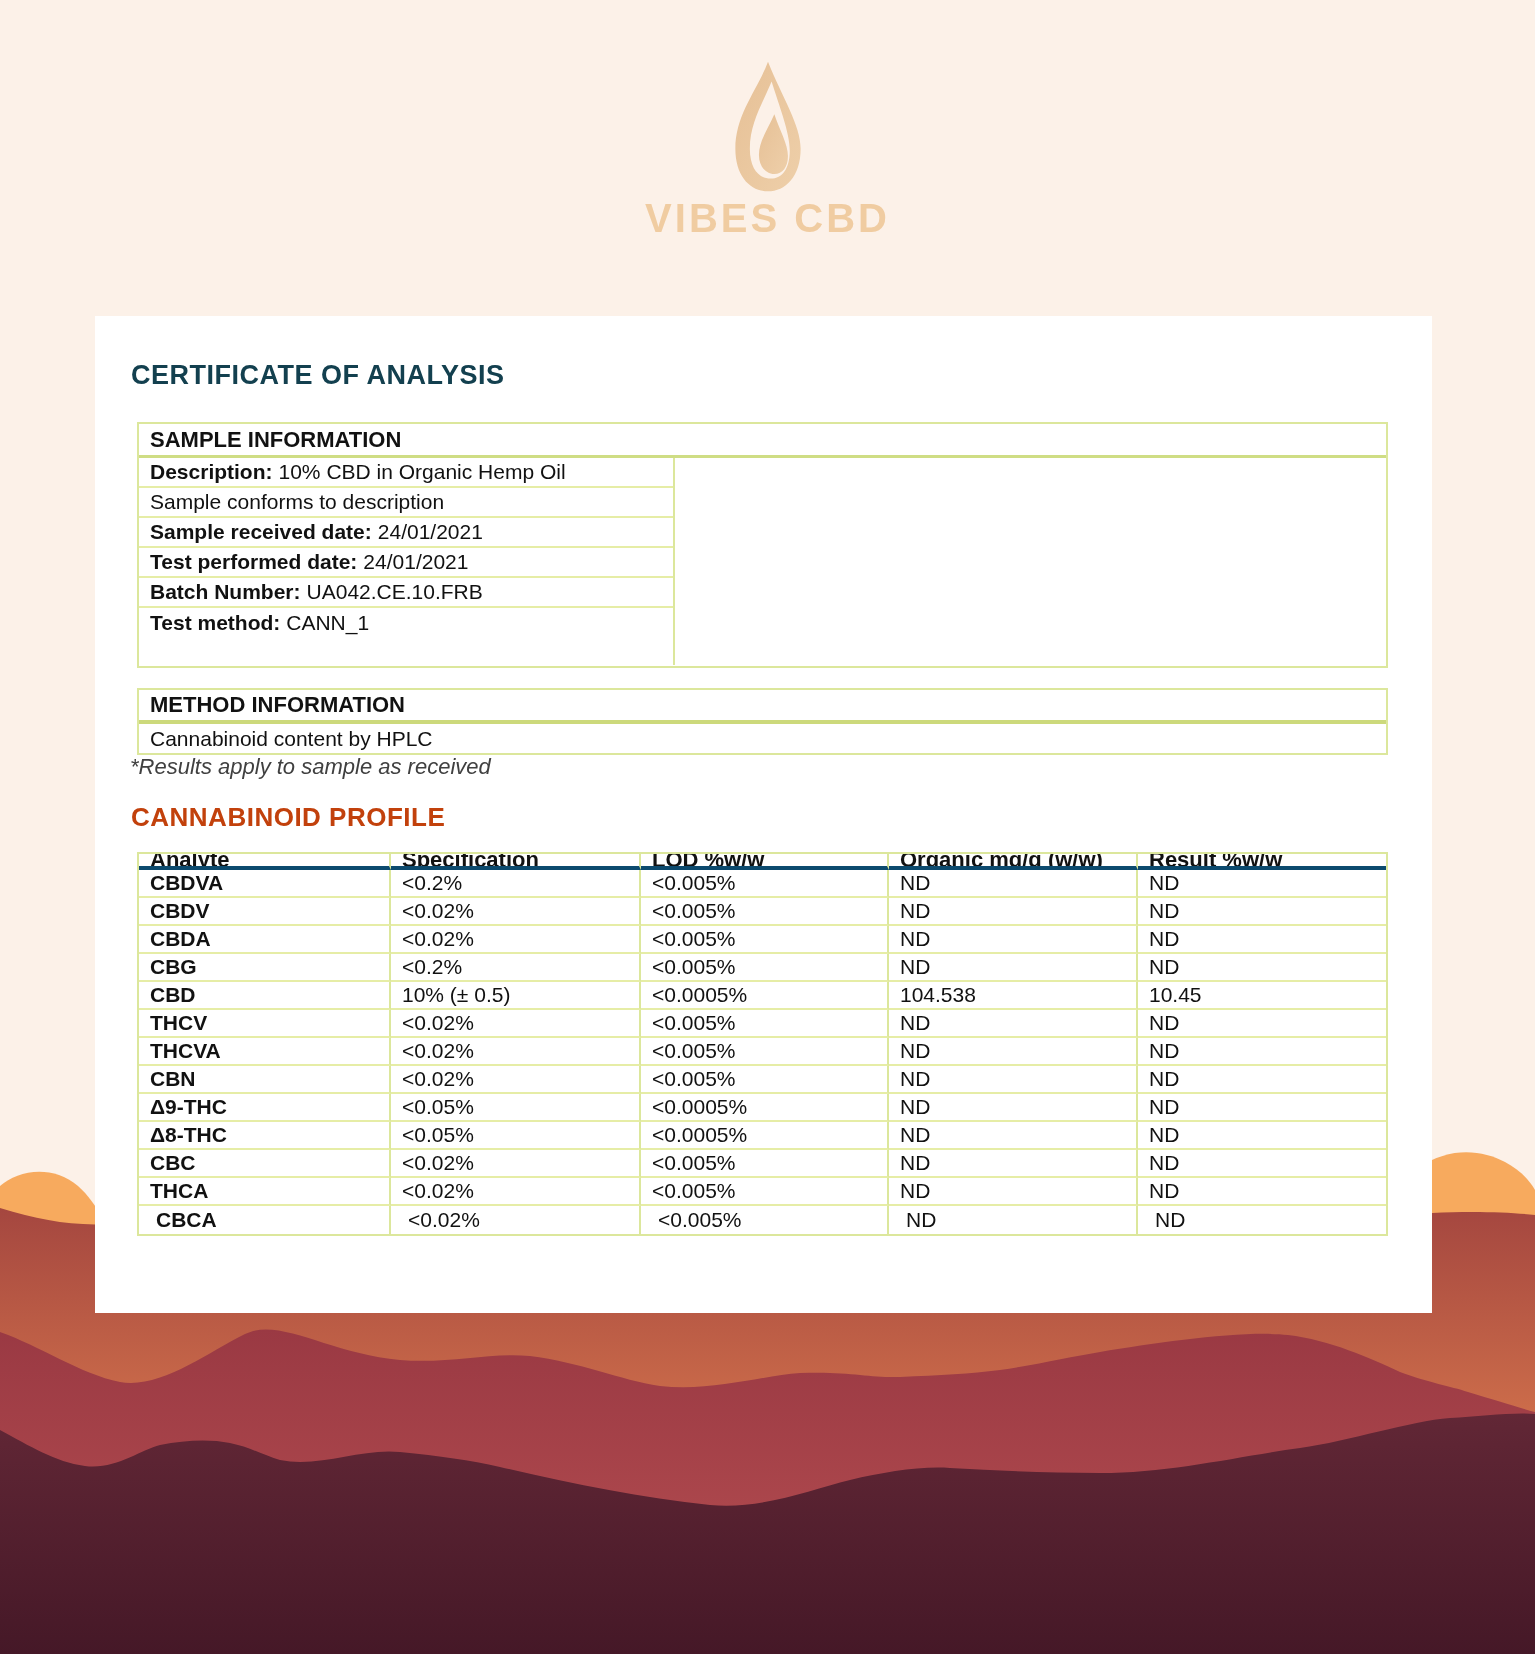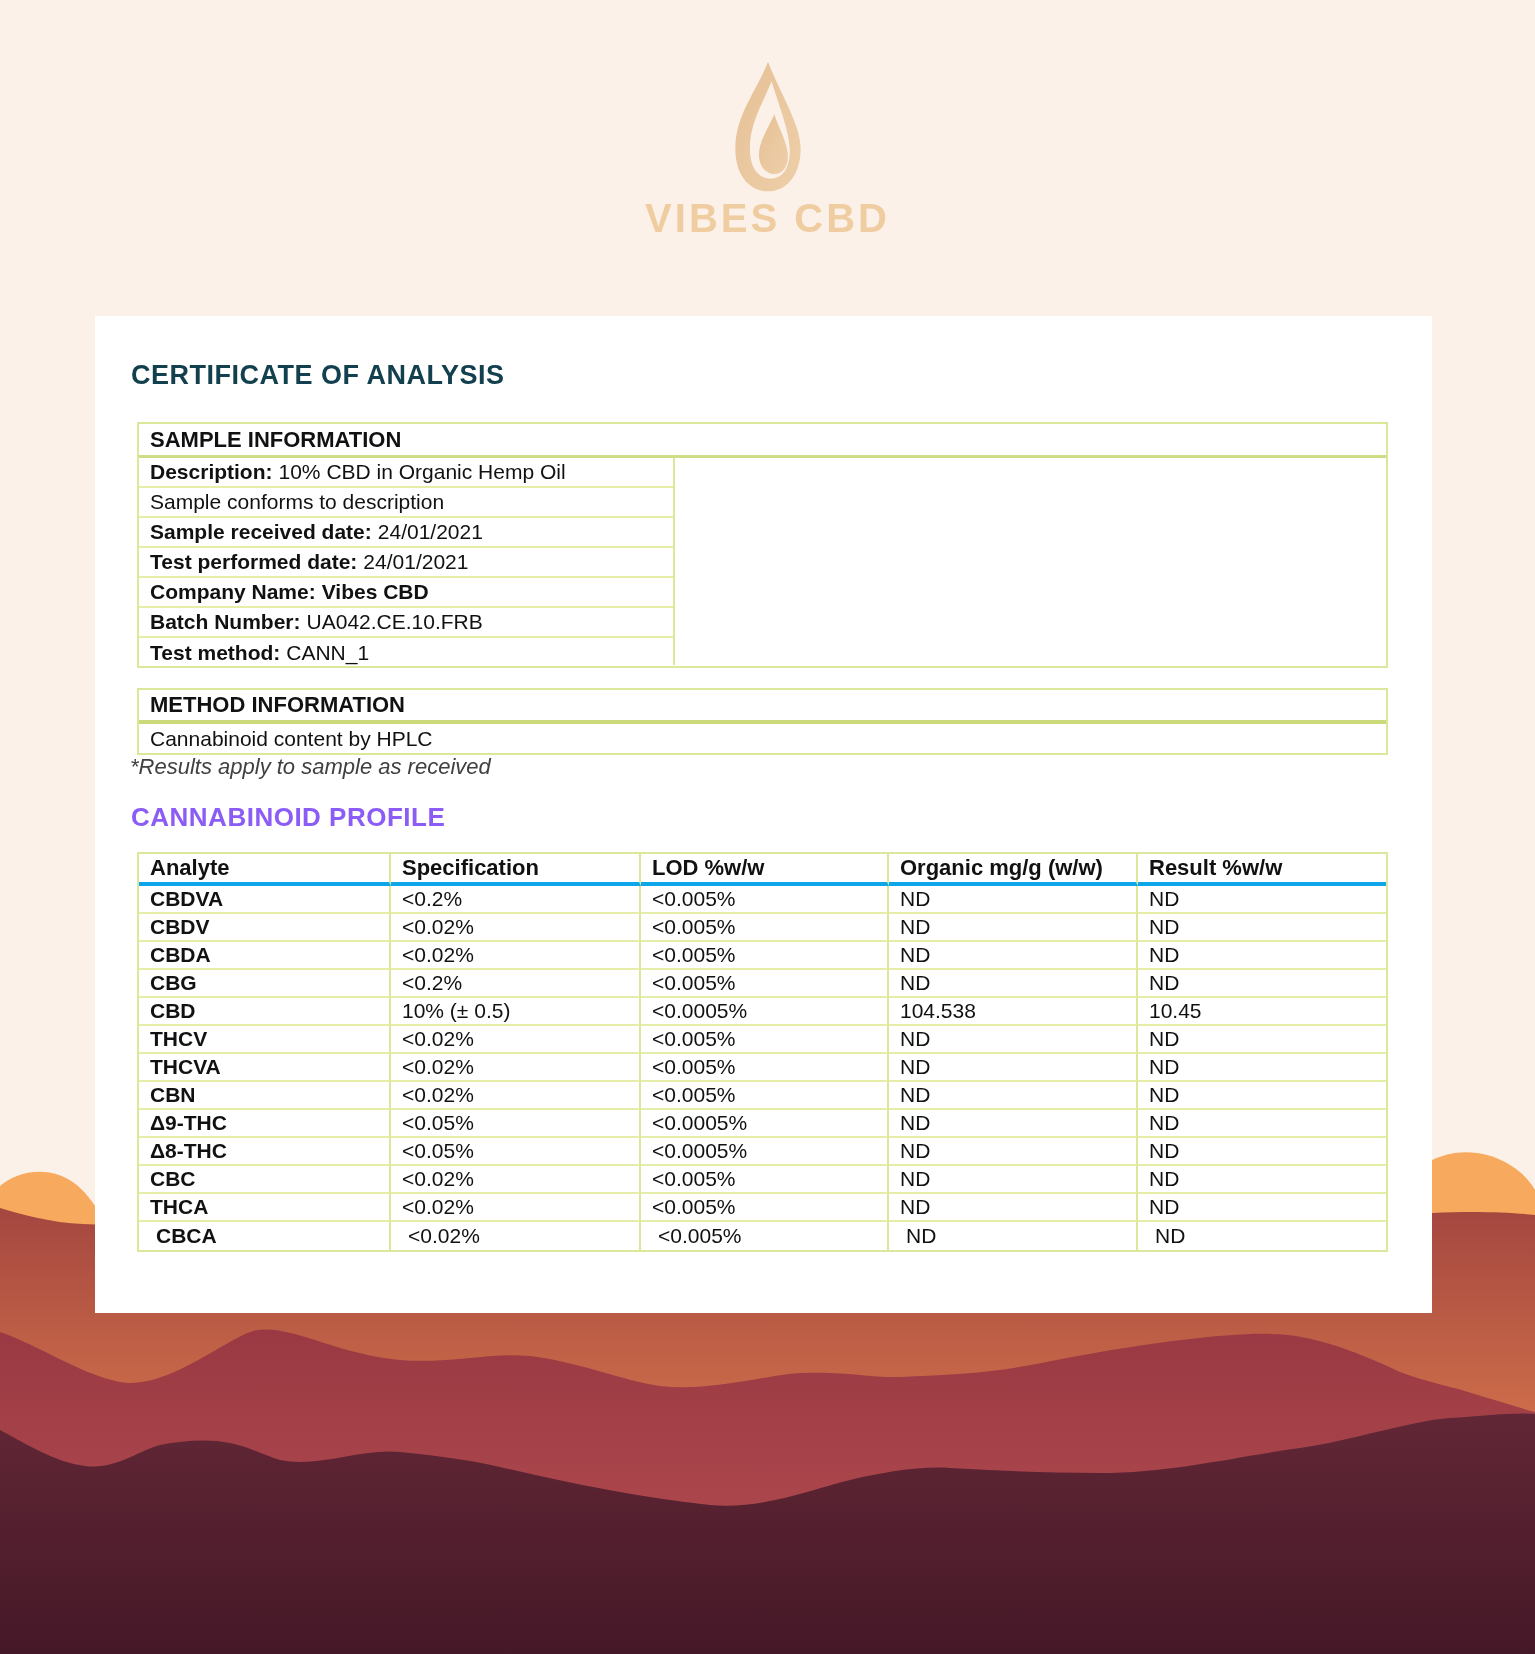--- a/index.html
+++ b/index.html
@@ -24,21 +24,21 @@
   .card {
     position:absolute; left:95px; top:316px; width:1337px; height:997px;
     background:#ffffff; z-index:1;
   }
   .doc-title {
     position:absolute; left:36px; top:44px;
     font-size:27px; font-weight:bold; color:#13404f; letter-spacing:0.5px;
   }
   .h2 {
     position:absolute; left:36px; top:486px;
-    font-size:26px; font-weight:bold; color:#8b5cf6; letter-spacing:0.5px;
+    font-size:26px; font-weight:bold; color:#c2410c; letter-spacing:0.5px;
   }
   
   .sample-box {
     position:absolute; left:42px; top:106px; width:1251px; height:246px;
     border:2px solid #dce79c; box-sizing:border-box; background:#fff;
   }
   .sample-header {
     height:31px; border-bottom:3px solid #cfdd84;
     display:flex; align-items:center; padding-left:11px;
     font-weight:bold; font-size:22px;
@@ -82,22 +82,22 @@
   .cann-row { display:grid; grid-template-columns:252px 250px 248px 249px 1fr; }
   .cann-cell {
     height:28px; box-sizing:border-box;
     border-right:2px solid #dce79c; border-bottom:2px solid #e6eda6;
     display:flex; align-items:center; padding-left:11px;
     font-size:21px; white-space:nowrap; overflow:hidden;
   }
   .cann-cell:last-child { border-right:none; }
   .cann-row:last-child .cann-cell { border-bottom:none;margin-left:6px; }
   .cann-row.hdr .cann-cell {
-    height:32px; font-weight:bold; font-size:22px;
-    border-bottom:4px solid #0ea5e9;
+    height:16px; font-weight:bold; font-size:22px;
+    border-bottom:4px solid #0c4a6e;
   }
   .cann-cell.analyte { font-weight:bold; }
 </style>
 </head>
 <body>
 
 <div class="page">
 
   <div class="logo-wrap">
     <svg class="drop-svg" viewBox="0 0 100 150">
@@ -168,24 +168,20 @@
   <div class="sample-row">
     <span class="lbl">Sample received date:</span>
               <span class="val">24/01/2021</span>
   </div>
 
   <div class="sample-row">
     <span class="lbl">Test performed date:</span>
               <span class="val">24/01/2021</span>
   </div>
 
-  <div class="sample-row">
-    <span class="lbl">Company Name:</span>
-              <span class="val" style="font-weight: bold;">Vibes CBD</span>
-  </div>
 
   <div class="sample-row">
     <span class="lbl">Batch Number:</span>
               <span class="val">UA042.CE.10.FRB</span>
   </div>
 
   <div class="sample-row">
     <span class="lbl">Test method:</span>
               <span class="val">CANN_1</span>
   </div>

